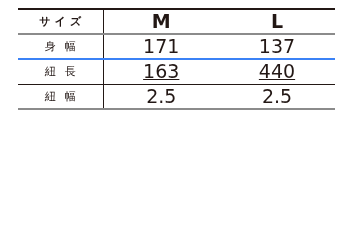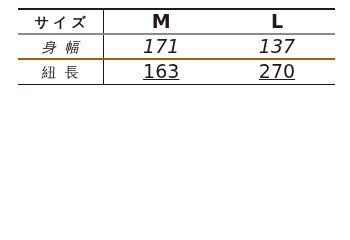--- a/index.html
+++ b/index.html
@@ -41,32 +41,32 @@
     margin: 0;
     text-align: center;
     vertical-align: middle;
     line-height: 1;
     white-space: nowrap;
   }
 
   
   tr.row-head th { border-top: 2px solid #231815; border-bottom: 2px solid #8b8b8b; }
   tr.row-1 td    { border-bottom: 1.5px solid #231815; }
-  tr.row-2 td    { border-bottom: 2px solid #a16207; font-style: italic; }
+  tr.row-2 td    { border-bottom: 2px solid #3b82f6; }
   tr.row-3 td    { border-bottom: 1.5px solid #231815; text-decoration: underline; }
   tr.row-4 td    { border-bottom: 2px solid #8b8b8b; }
 
   
   th.cell-label, td.cell-label {
     border-right: 1.5px solid #231815;
   }
 
   
   .cell-label {
-    font-size: 14px;
+    font-size: 11px;
     letter-spacing: 0;
   }
   .lbl {
     display: inline-block;
   }
   .lbl.sp-wide   { letter-spacing: 9px; padding-left: 9px; }
   .lbl.sp-mid    { letter-spacing: 4px; padding-left: 4px; }
   .lbl.sp-none   { letter-spacing: 0; }
 
   
@@ -107,18 +107,25 @@
         </td>
         <td class="cell-num">171</td>
         <td class="cell-num">137</td>
       </tr>
 
       <tr class="row-3">
         <td class="cell-label">
           <span class="lbl sp-wide">紐長</span>
         </td>
         <td class="cell-num">163</td>
-        <td class="cell-num">270</td>
+        <td class="cell-num">440</td>
       </tr>
 
+      <tr class="row-4">
+        <td class="cell-label">
+          <span class="lbl sp-wide">紐幅</span>
+        </td>
+        <td class="cell-num">2.5</td>
+        <td class="cell-num">2.5</td>
+      </tr>
     </tbody>
   </table>
 </div>
 
 </body></html>

